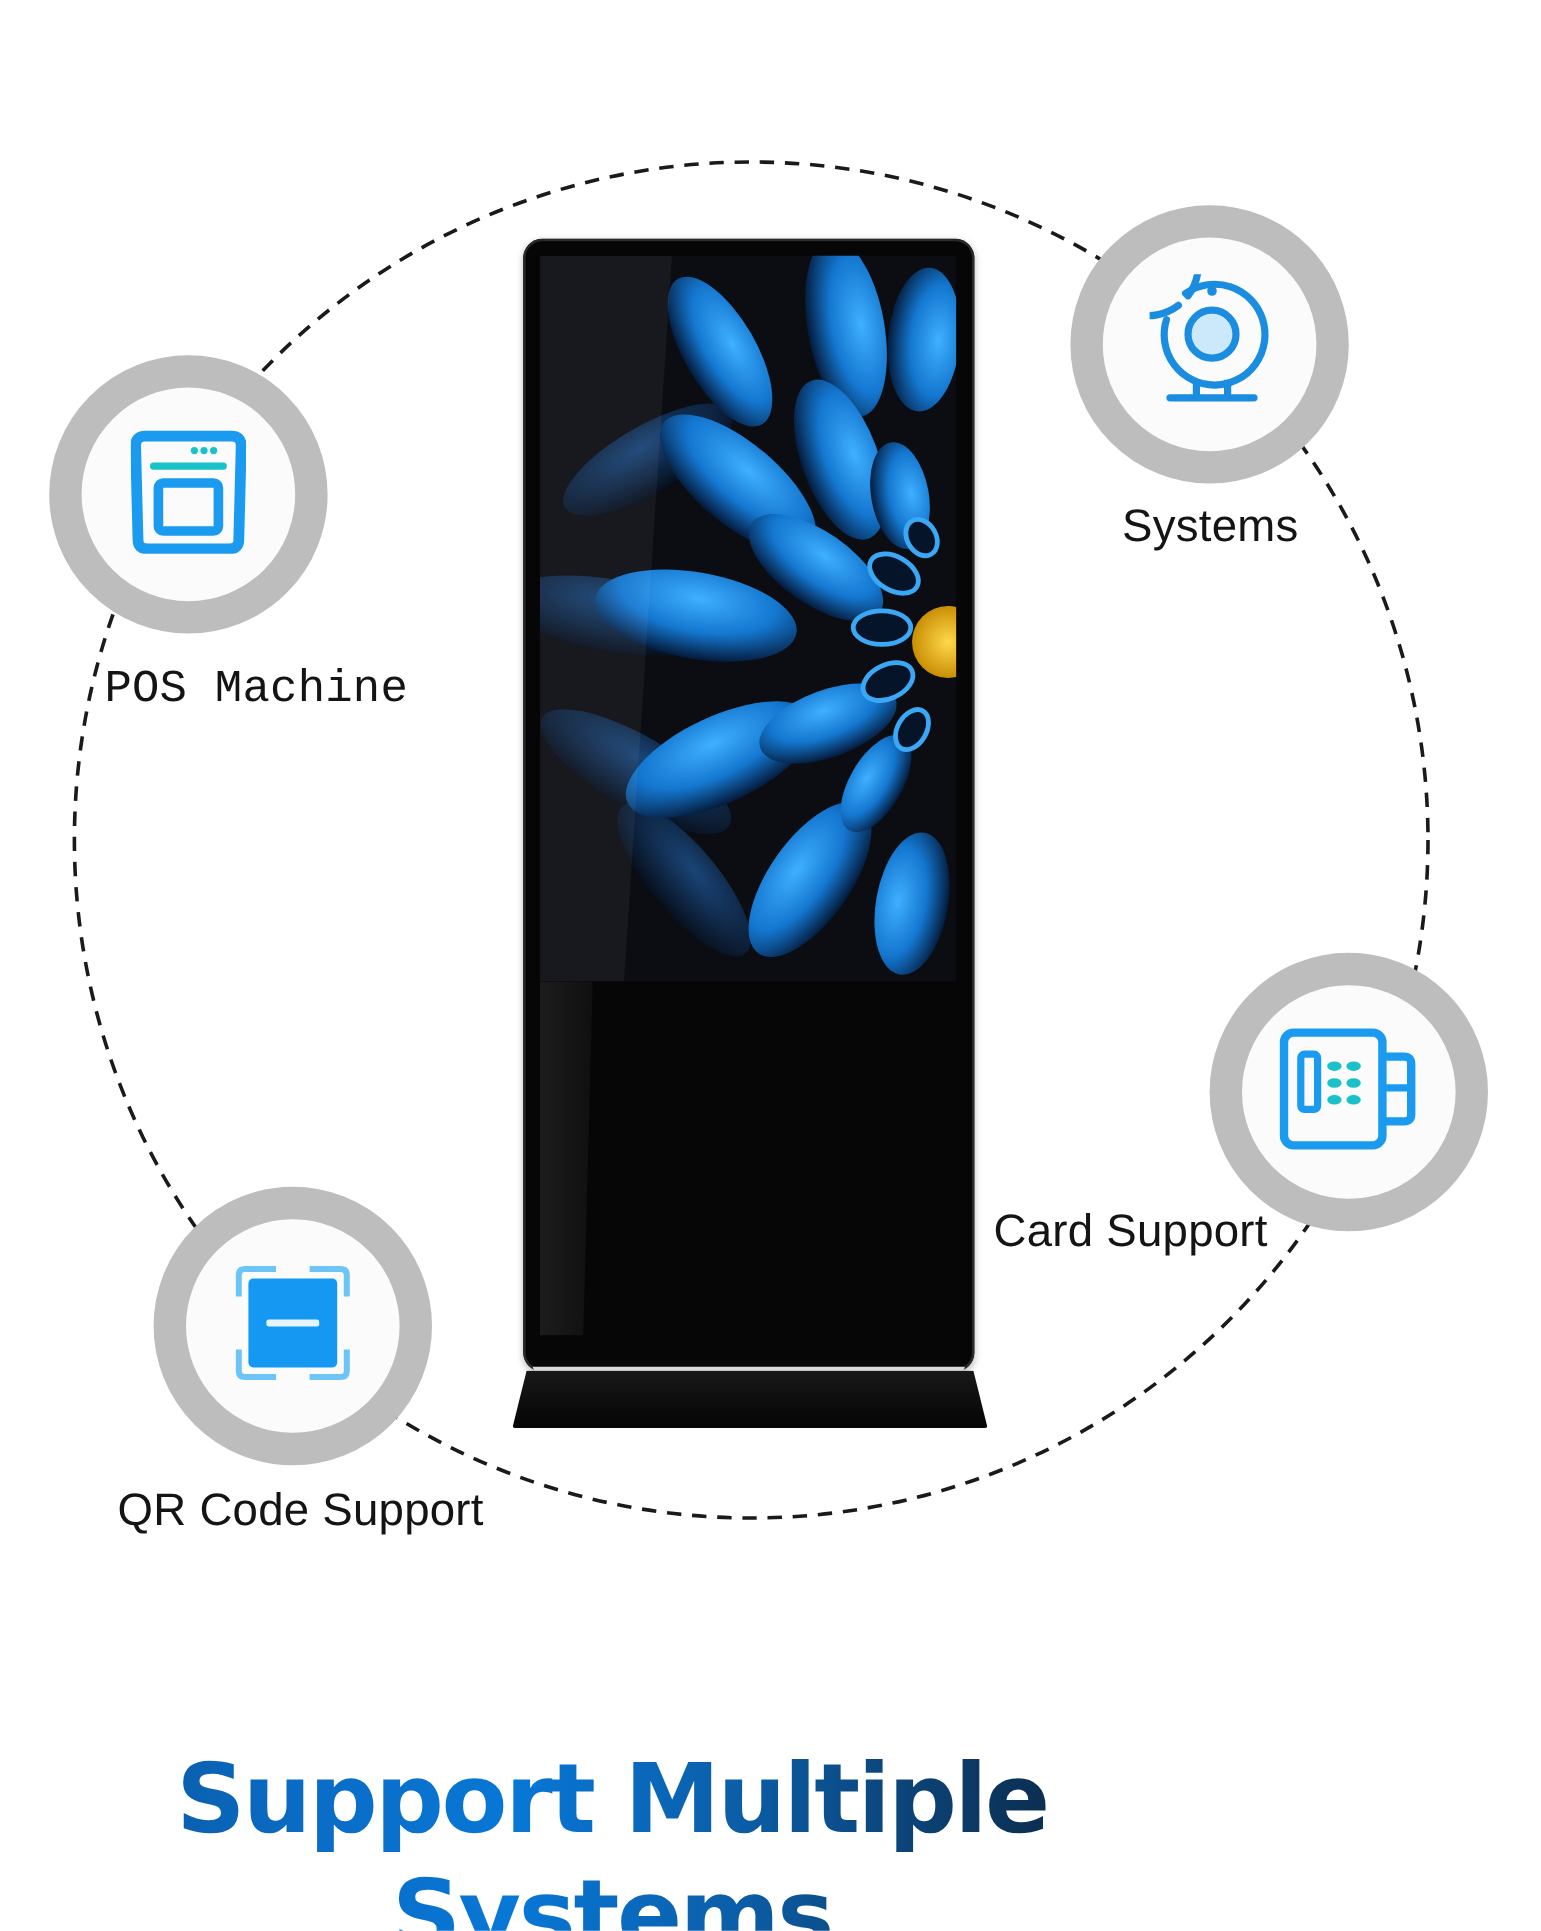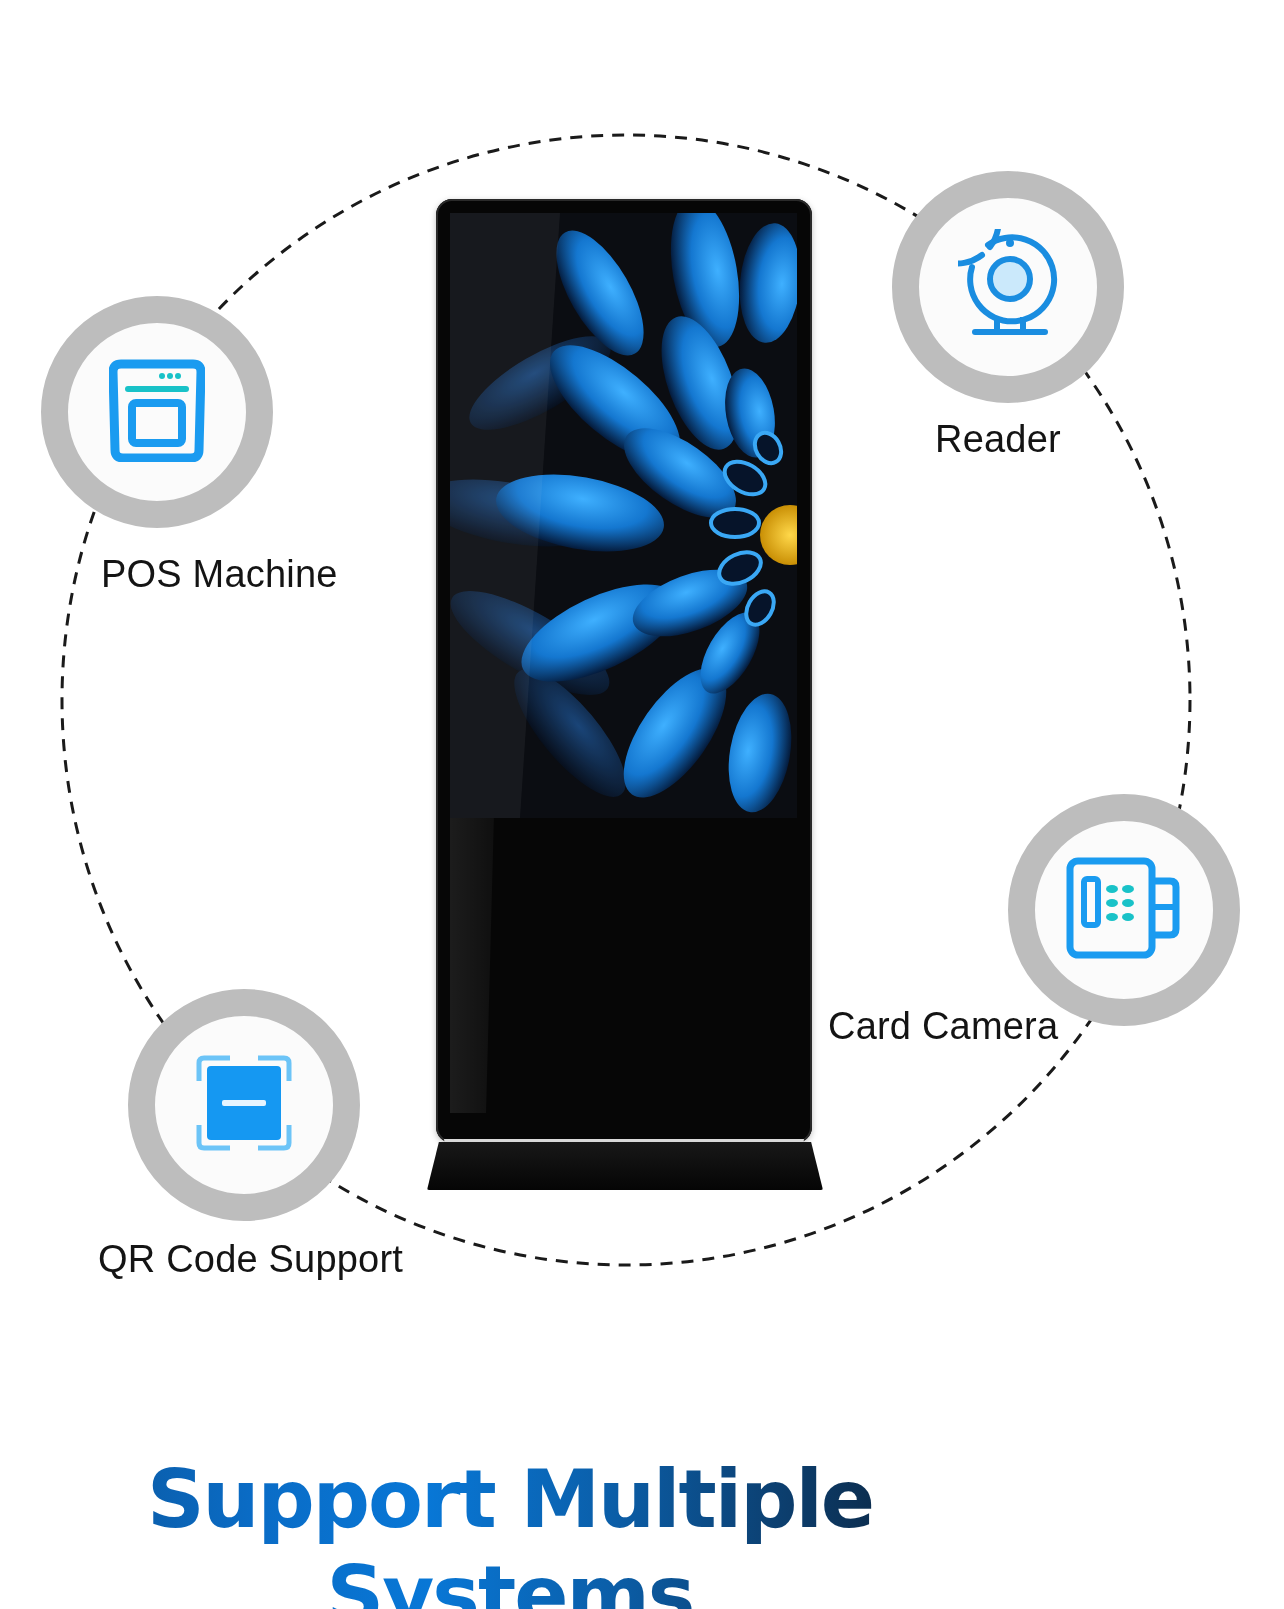--- a/index.html
+++ b/index.html
@@ -110,56 +110,56 @@
       <svg width="96" height="104" viewBox="0 0 96 104">
         <path d="M12 6 H84 Q92 6 92 14 L90 92 Q90 100 82 100 H14 Q6 100 6 92 L4 14 Q4 6 12 6 Z" fill="none" stroke="#1a9bf0" stroke-width="9"></path>
         <rect x="16" y="28" width="64" height="6" rx="3" fill="#19c2c8"></rect>
         <circle cx="53" cy="18" r="3" fill="#19c2c8"></circle>
         <circle cx="61" cy="18" r="3" fill="#19c2c8"></circle>
         <circle cx="69" cy="18" r="3" fill="#19c2c8"></circle>
         <rect x="23" y="45" width="50" height="40" rx="4" fill="none" stroke="#1a9bf0" stroke-width="8"></rect>
       </svg>
     </div>
   </div>
-  <div class="label" style="left:101px; top:553px;">POS Machine</div>
+  <div class="label" style="left:87px; top:553px;font-family:Liberation Mono, monospace;">POS Machine</div>
 
   <div class="badge" style="left:892px; top:171px;">
     <div class="icon">
       <svg width="100" height="112" viewBox="0 0 100 112">
         <path d="M26 22 A42 42 0 1 0 18 30" fill="none" stroke="#1a8de0" stroke-width="6" stroke-linecap="round" transform="translate(6 -4) rotate(0)"></path>
         <path d="M30 16 A42 42 0 1 1 14 38" fill="none" stroke="#1a8de0" stroke-width="6" stroke-linecap="round"></path>
         <circle cx="52" cy="14" r="4" fill="#1a8de0"></circle>
         <circle cx="52" cy="50" r="20" fill="#cbe9fb" stroke="#1a8de0" stroke-width="6"></circle>
         <rect x="36" y="88" width="6" height="14" fill="#1a8de0"></rect>
         <rect x="62" y="88" width="6" height="14" fill="#1a8de0"></rect>
         <rect x="14" y="100" width="76" height="6" rx="3" fill="#1a8de0"></rect>
       </svg>
     </div>
   </div>
-  <div class="label" style="left:935px; top:418px;">Reader</div>
+  <div class="label" style="left:935px; top:418px;">Systems</div>
 
   <div class="badge" style="left:1008px; top:794px;">
     <div class="icon">
       <svg width="116" height="102" viewBox="0 0 116 102">
         <rect x="4" y="4" width="82" height="94" rx="8" fill="none" stroke="#1a9bf0" stroke-width="7"></rect>
         <rect x="18" y="22" width="14" height="46" rx="3" fill="none" stroke="#1a9bf0" stroke-width="6"></rect>
         <g fill="#19c2c8">
           <ellipse cx="46" cy="32" rx="6" ry="4"></ellipse>
             <ellipse cx="62" cy="32" rx="6" ry="4"></ellipse>
           <ellipse cx="46" cy="46" rx="6" ry="4"></ellipse>
             <ellipse cx="62" cy="46" rx="6" ry="4"></ellipse>
           <ellipse cx="46" cy="60" rx="6" ry="4"></ellipse>
             <ellipse cx="62" cy="60" rx="6" ry="4"></ellipse>
         </g>
         <path d="M86 24 H104 Q110 24 110 30 V72 Q110 78 104 78 H86" fill="none" stroke="#1a9bf0" stroke-width="7"></path>
         <line x1="86" y1="50" x2="110" y2="50" stroke="#1a9bf0" stroke-width="6"></line>
       </svg>
     </div>
   </div>
-  <div class="label" style="left:828px; top:1005px;">Card Camera</div>
+  <div class="label" style="left:828px; top:1005px;">Card Support</div>
 
   <div class="badge" style="left:128px; top:989px;">
     <div class="icon">
       <svg width="96" height="96" viewBox="0 0 96 96">
         <g fill="none" stroke="#6cc4f7" stroke-width="5">
           <path d="M3 26 V8 Q3 3 8 3 H34"></path>
           <path d="M62 3 H88 Q93 3 93 8 V26"></path>
           <path d="M93 70 V88 Q93 93 88 93 H62"></path>
           <path d="M34 93 H8 Q3 93 3 88 V70"></path>
         </g>

